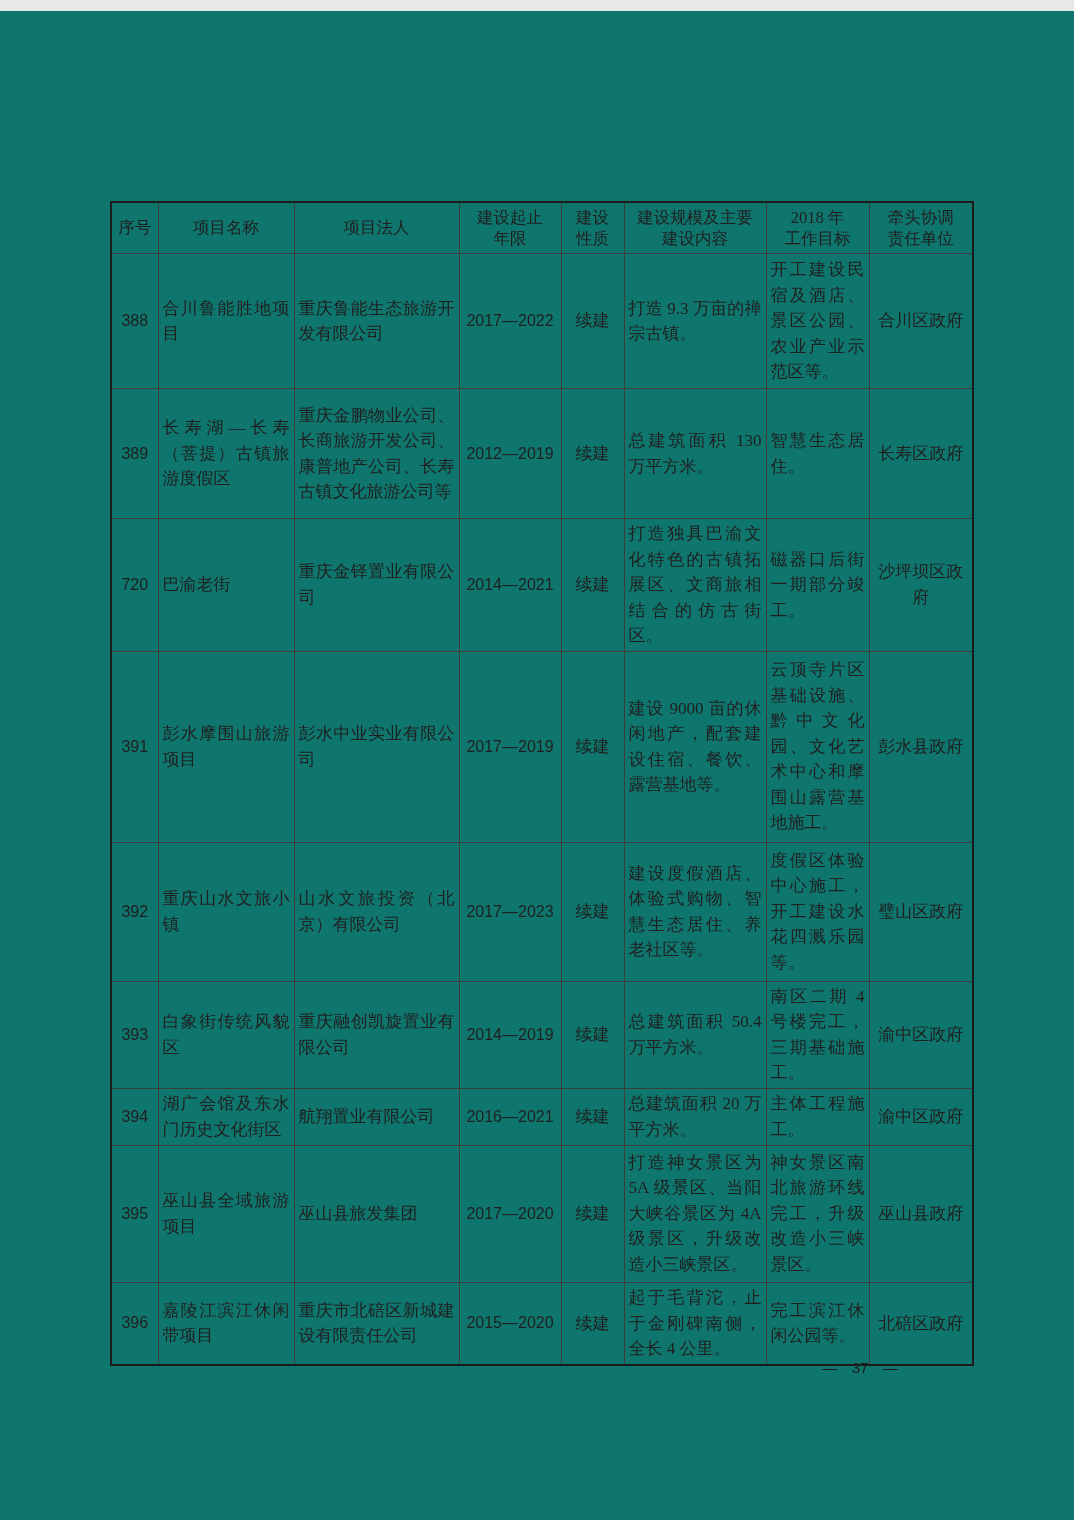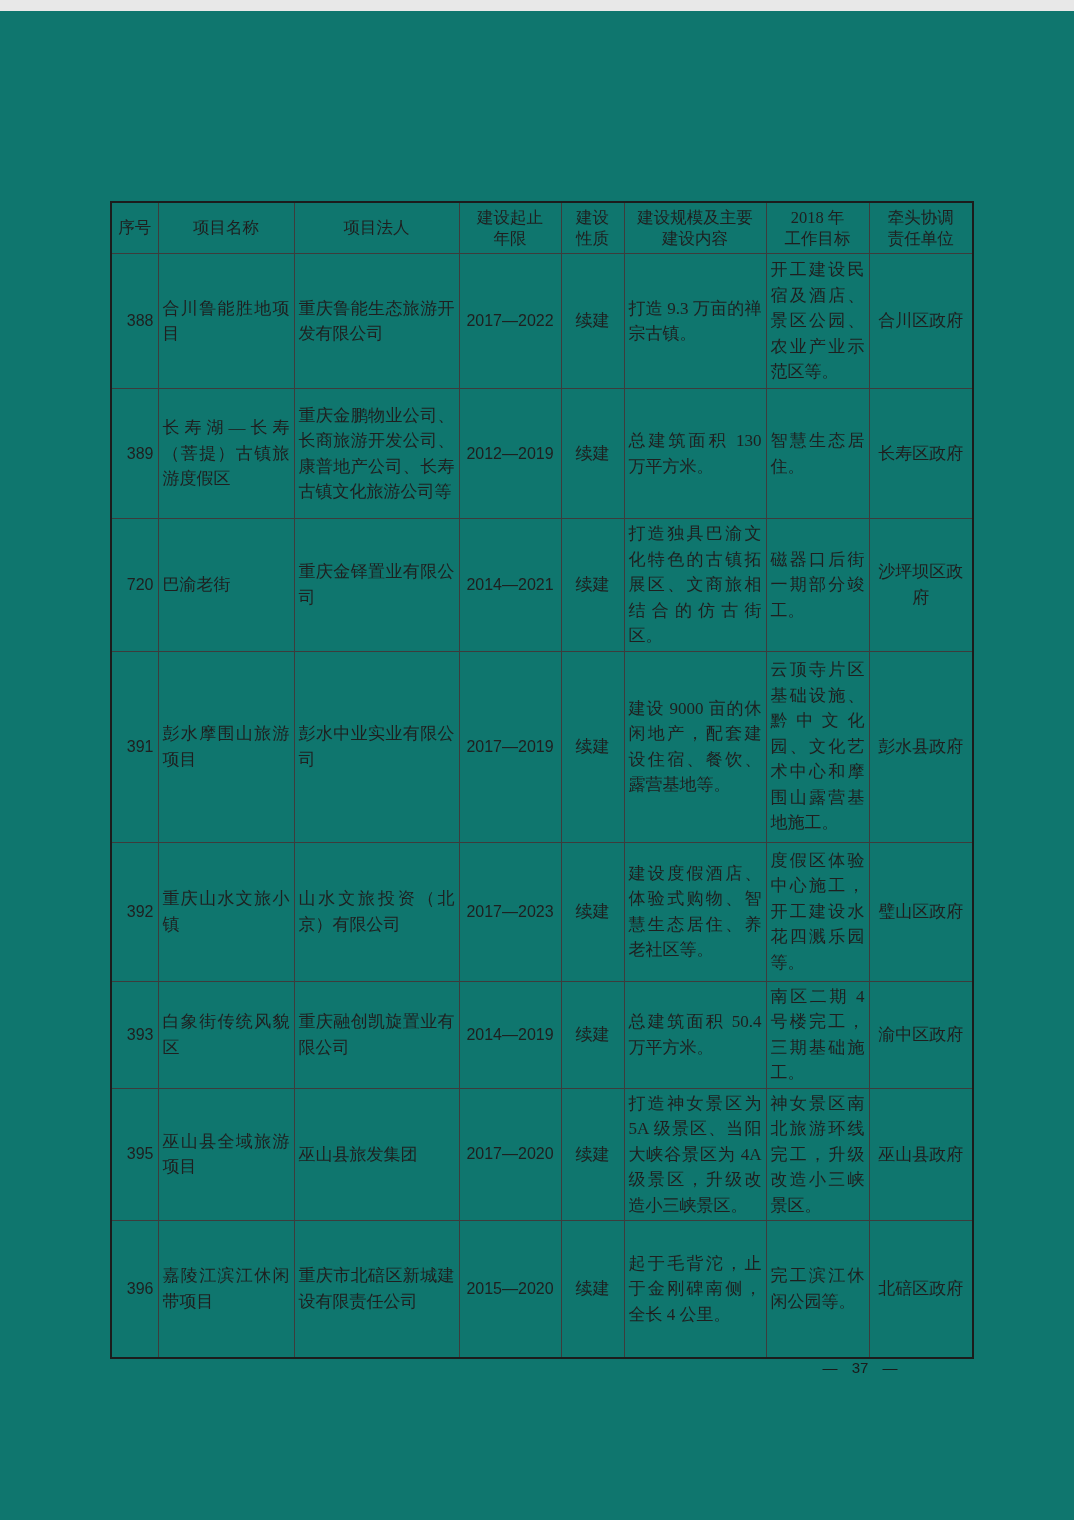--- a/index.html
+++ b/index.html
@@ -31,21 +31,21 @@
     overflow: hidden;
   }
   .projects thead th {
     height: 46px;
     text-align: center;
     white-space: pre-line;
     line-height: 1.3;
     font-size: 16.5px;
   }
   
-  td.c-no   { text-align: right; font-family: "Liberation Sans", "DejaVu Sans", sans-serif; font-size: 16px; }
+  td.c-no   { text-align: center; font-family: "Liberation Sans", "DejaVu Sans", sans-serif; font-size: 16px; }
   td.c-name { text-align: justify; }
   td.c-legal{ text-align: justify; }
   td.c-year { text-align: center; white-space: nowrap; font-family: "Liberation Sans", "DejaVu Sans", sans-serif; font-size: 16px; }
   td.c-type { text-align: center; }
   td.c-scale{ text-align: justify; }
   td.c-goal { text-align: justify; }
   td.c-unit { text-align: center; }
   
   tbody tr:nth-child(1) { height: 135px; }
   tbody tr:nth-child(2) { height: 130px; }
@@ -156,20 +156,30 @@
         <td class="c-no">393</td>
         <td class="c-name">白象街传统风貌区</td>
         <td class="c-legal">重庆融创凯旋置业有限公司</td>
         <td class="c-year">2014—2019</td>
         <td class="c-type">续建</td>
         <td class="c-scale">总建筑面积 50.4 万平方米。</td>
         <td class="c-goal">南区二期 4 号楼完工，三期基础施工。</td>
         <td class="c-unit">渝中区政府</td>
       </tr>
       <tr>
+        <td class="c-no">394</td>
+        <td class="c-name">湖广会馆及东水门历史文化街区</td>
+        <td class="c-legal">航翔置业有限公司</td>
+        <td class="c-year">2016—2021</td>
+        <td class="c-type">续建</td>
+        <td class="c-scale">总建筑面积 20 万平方米。</td>
+        <td class="c-goal">主体工程施工。</td>
+        <td class="c-unit">渝中区政府</td>
+      </tr>
+      <tr>
         <td class="c-no">395</td>
         <td class="c-name">巫山县全域旅游项目</td>
         <td class="c-legal">巫山县旅发集团</td>
         <td class="c-year">2017—2020</td>
         <td class="c-type">续建</td>
         <td class="c-scale">打造神女景区为 5A 级景区、当阳大峡谷景区为 4A 级景区，升级改造小三峡景区。</td>
         <td class="c-goal">神女景区南北旅游环线完工，升级改造小三峡景区。</td>
         <td class="c-unit">巫山县政府</td>
       </tr>
       <tr>

